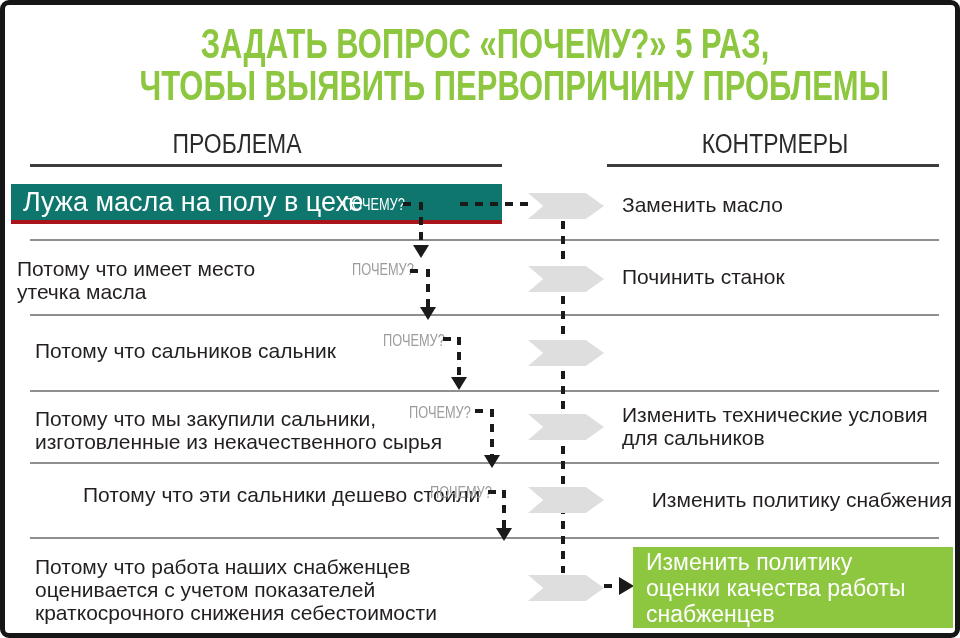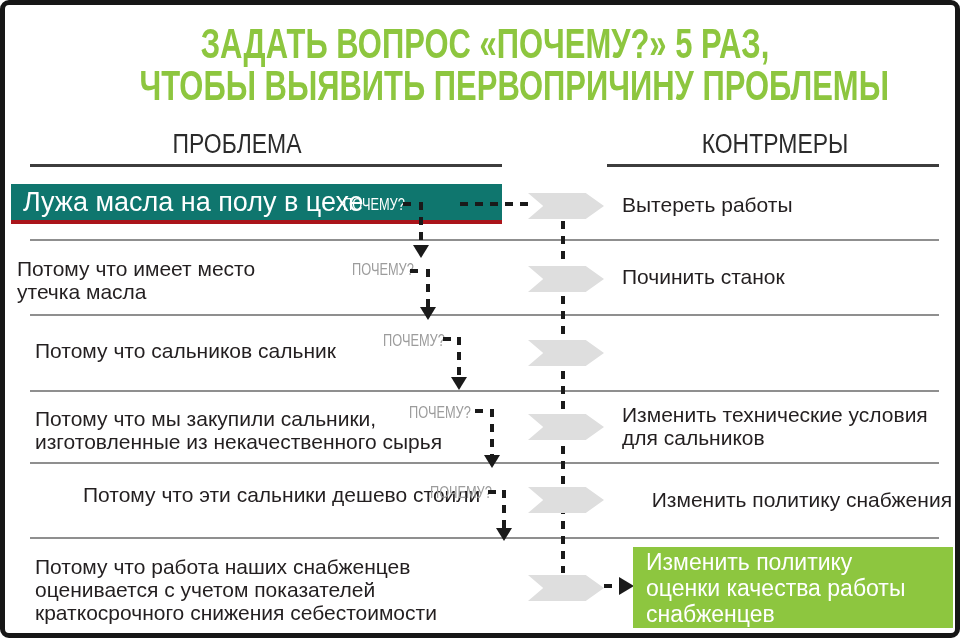--- a/index.html
+++ b/index.html
@@ -152,21 +152,21 @@
 
   <div class="abs vdash" style="left:556px; top:216px; height:352px;"></div>
 
   <div class="abs chevron" style="top:188px;"></div>
   <div class="abs chevron" style="top:261px;"></div>
   <div class="abs chevron" style="top:335px;"></div>
   <div class="abs chevron" style="top:409px;"></div>
   <div class="abs chevron" style="top:482px;"></div>
   <div class="abs chevron" style="top:570px;"></div>
 
-  <div class="abs body-text" style="left:617px; top:188px; width:320px;">Вытереть работы</div>
+  <div class="abs body-text" style="left:617px; top:188px; width:320px;">Заменить масло</div>
   <div class="abs body-text" style="left:617px; top:260px; width:320px;">Починить станок</div>
   <div class="abs body-text" style="left:617px; top:398px; width:330px;">Изменить технические условия
 для сальников</div>
   <div class="abs body-text" style="left:617px; top:483px; width:330px;text-align:right;">Изменить политику снабжения</div>
 
   <div class="abs hdash" style="left:599px; top:579px; width:18px;"></div>
   <div class="abs head-right" style="left:614px; top:572px;"></div>
 
   <div class="abs green-box">Изменить политику
 оценки качества работы

